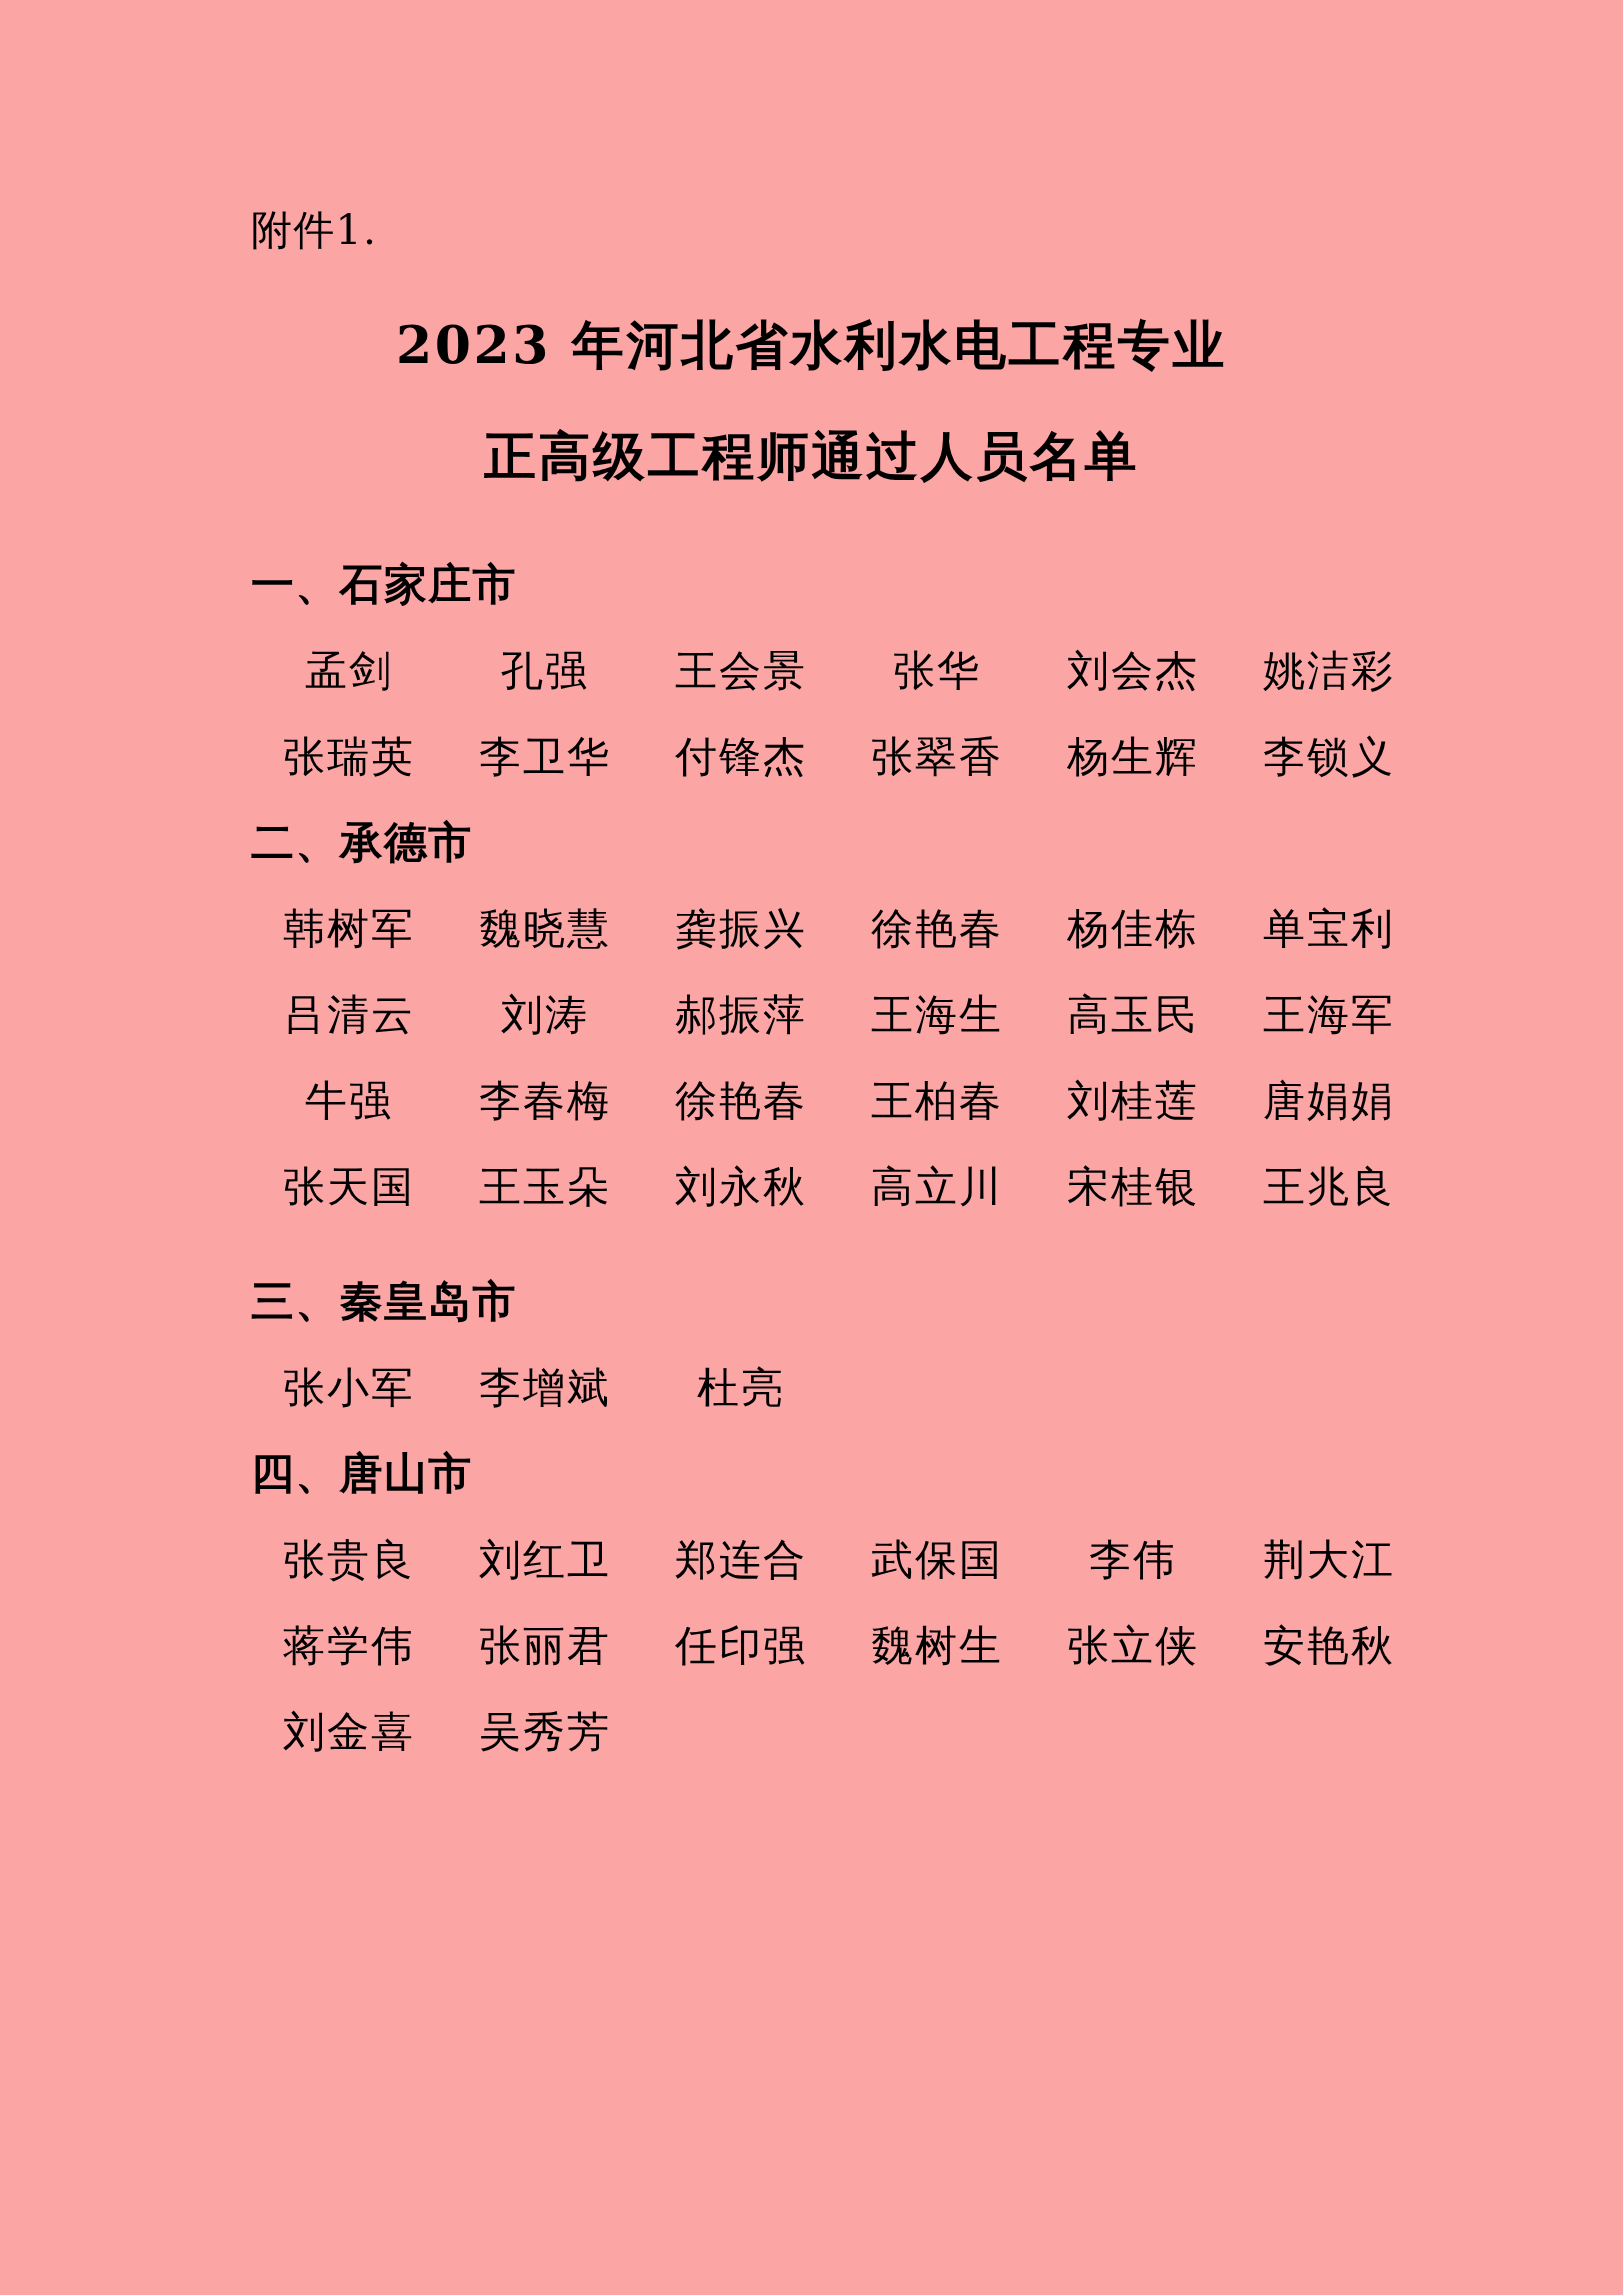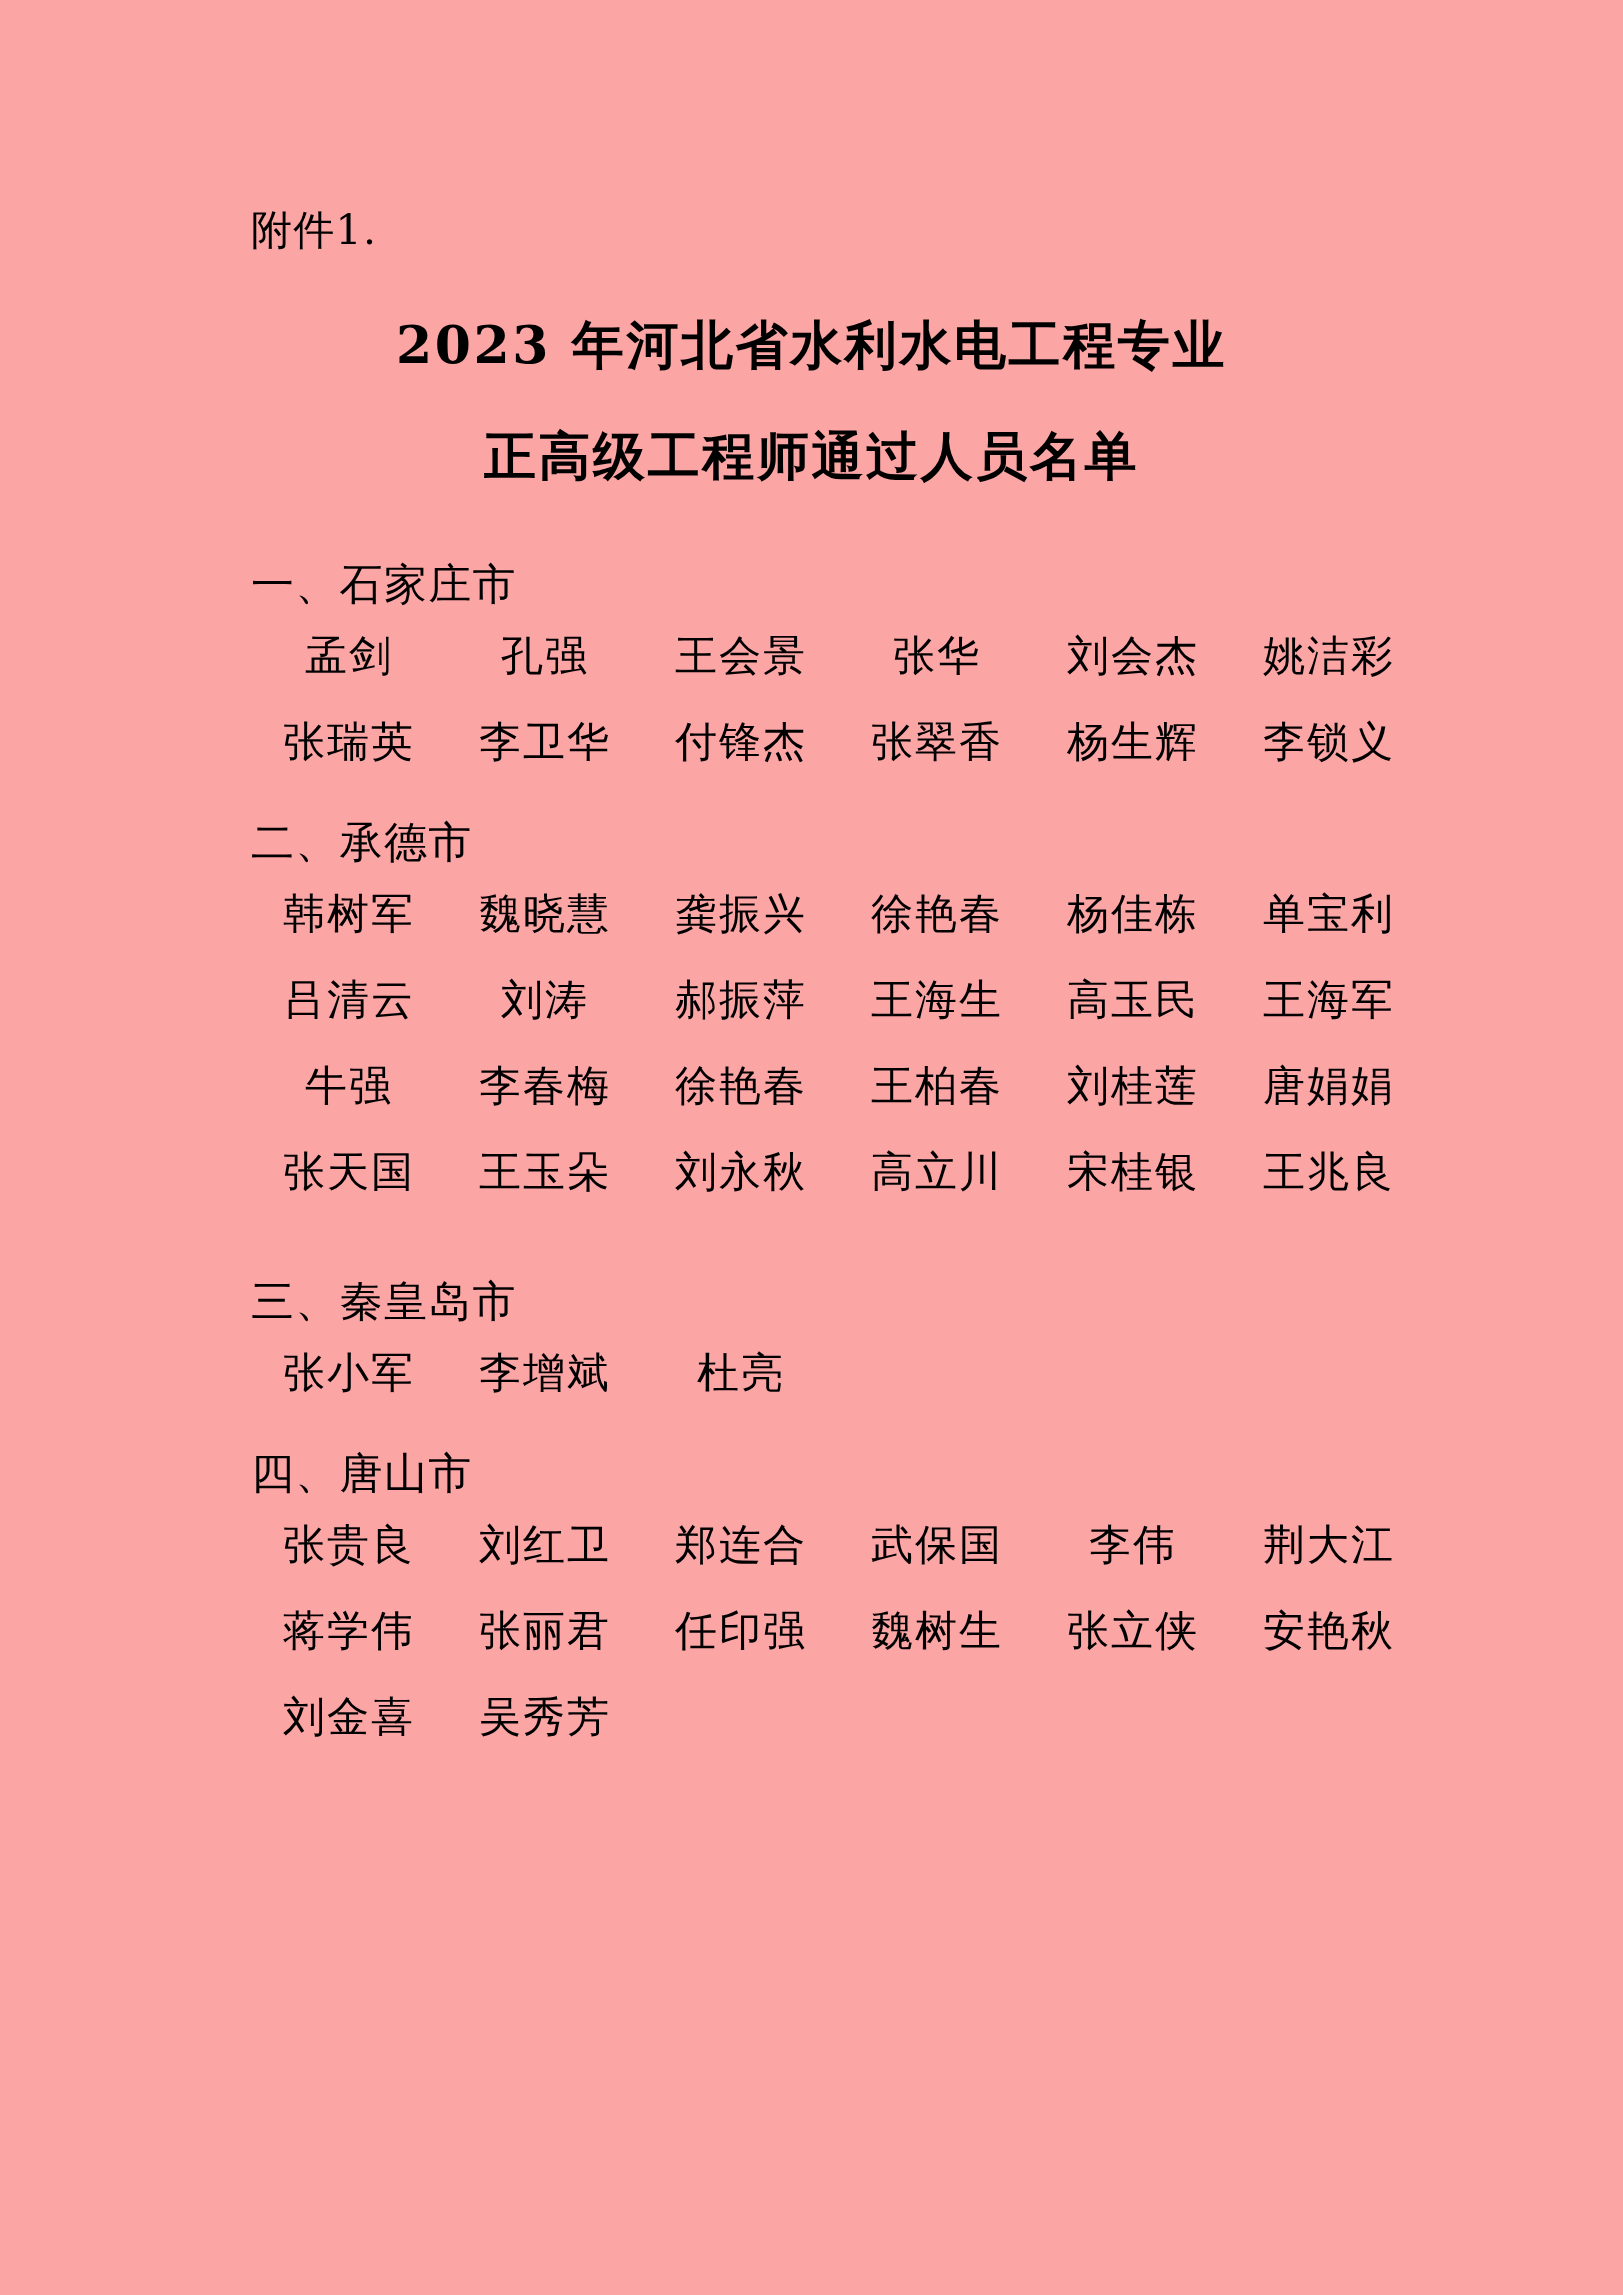--- a/index.html
+++ b/index.html
@@ -40,28 +40,29 @@
   #sections { margin-top: 50px; }
   .section { margin: 0; }
   
   .section:nth-child(3) { margin-top: 29px; }
   .sec-heading {
     margin-left: 251px;
     height: 86px;
     display: flex;
     align-items: center;
     font-size: 43px;
-    font-weight: normal;
+    font-weight: bold;
     letter-spacing: 1.3px;
   }
   .name-row {
     margin-left: 251px;
     width: 1178px;
     height: 86px;
     display: flex;
+    align-items: center;
   }
   .name-cell {
     width: 196px;
     flex: 0 0 196px;
     text-align: center;
     font-size: 42px;
     letter-spacing: 2px;
     white-space: nowrap;
   }
 </style>

